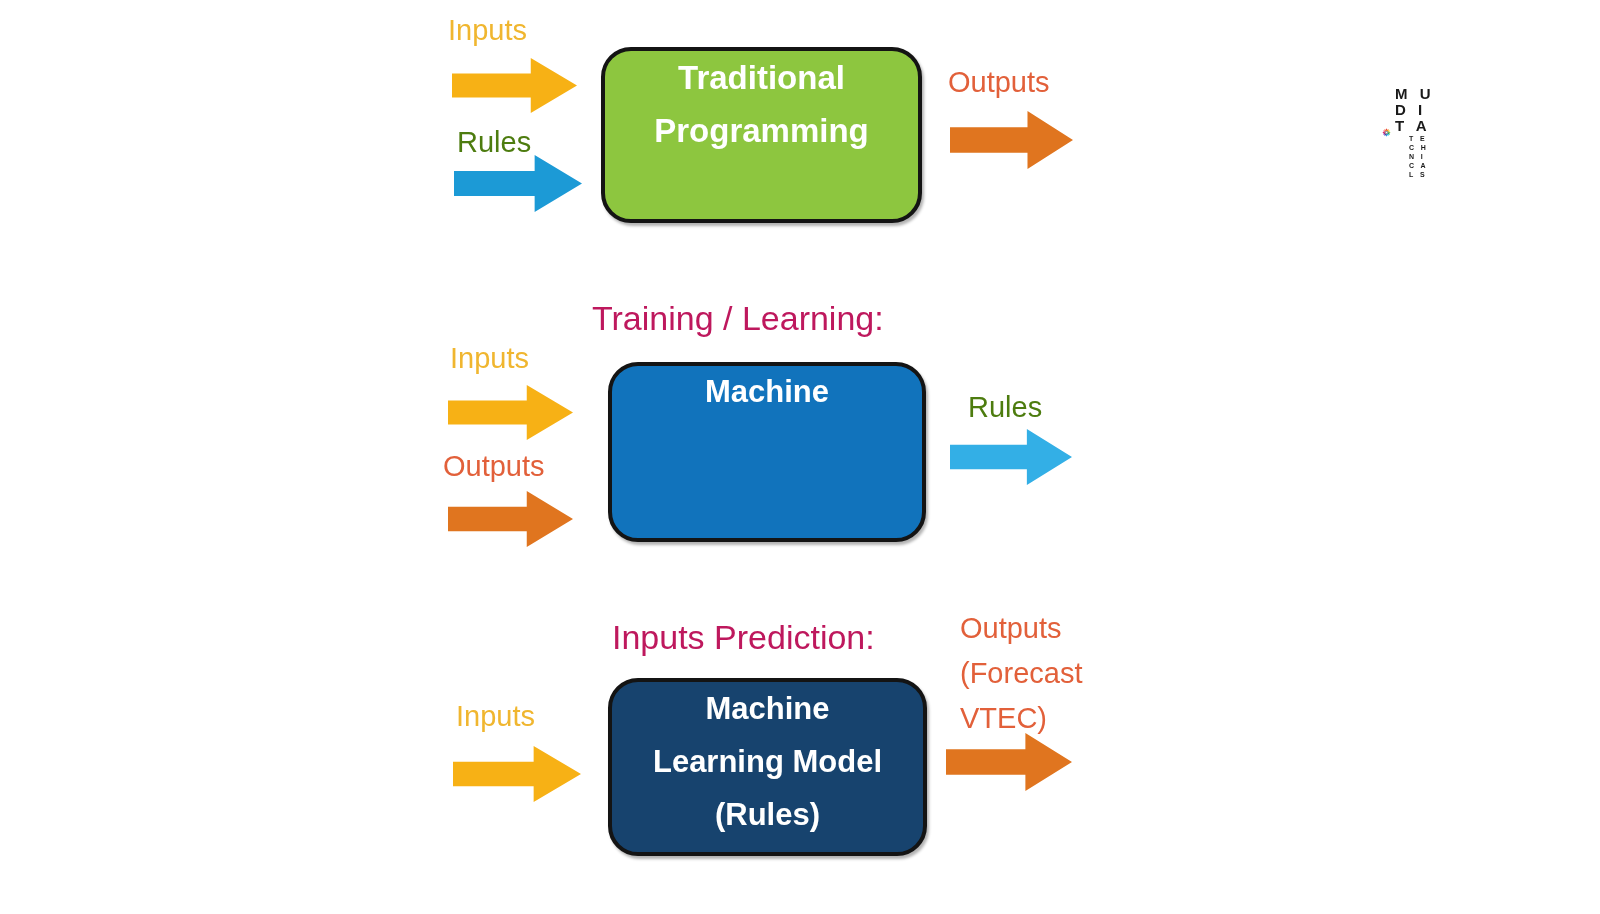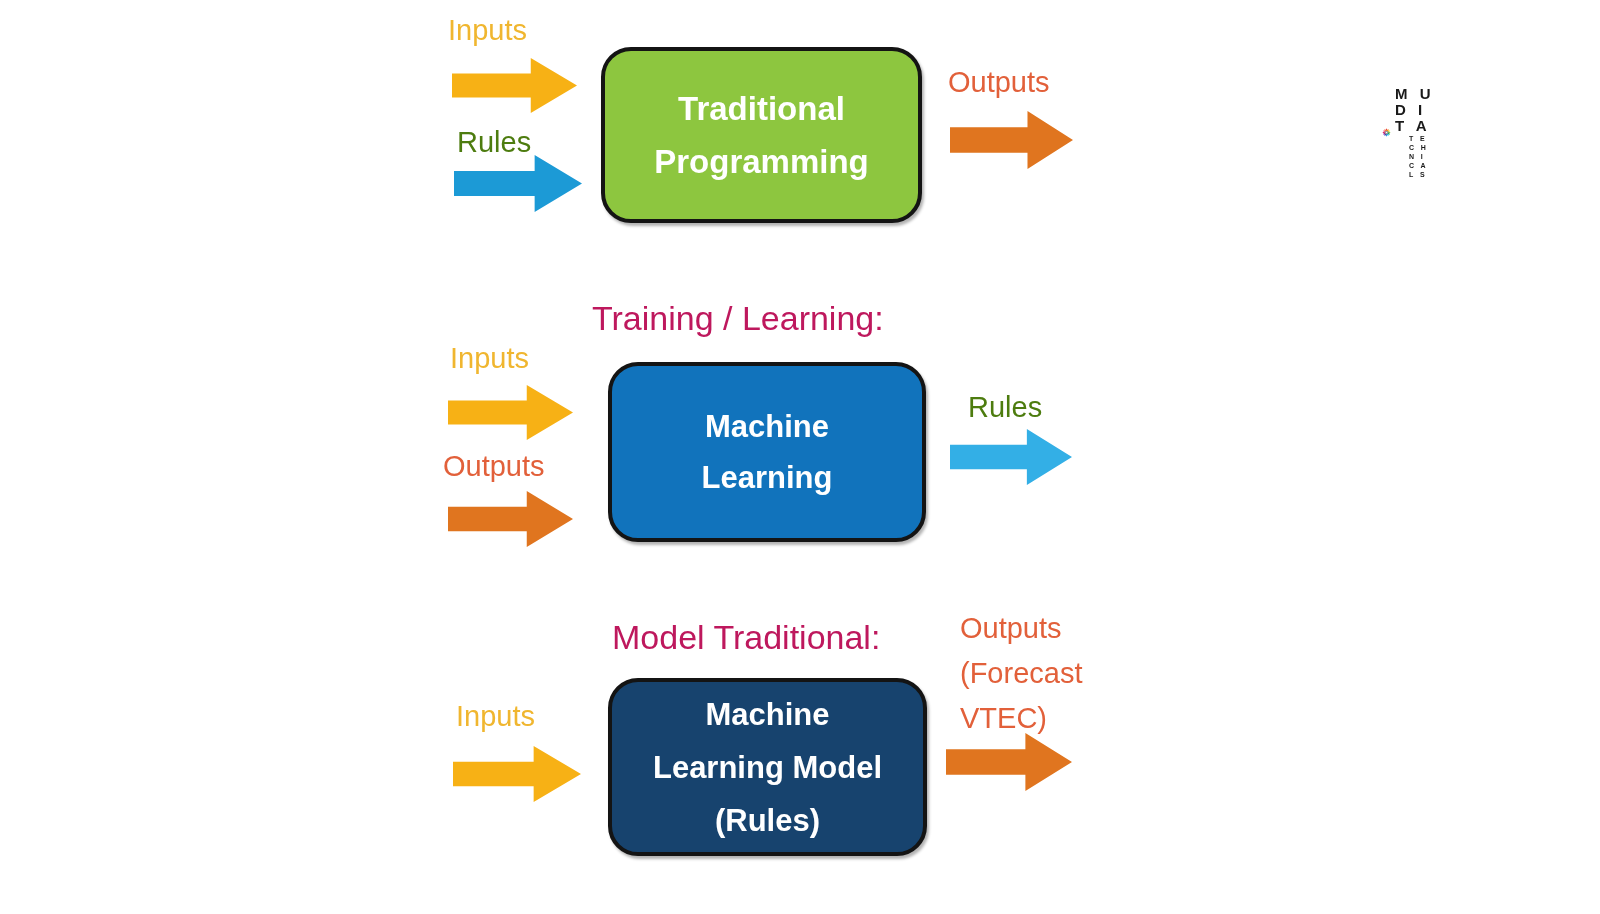--- a/index.html
+++ b/index.html
@@ -38,21 +38,21 @@
   .arrow-blue   { background: #1C9AD6; }
   .arrow-cyan   { background: #33AFE6; }
   .arrow-orange { background: #E0751F; }
   .flowbox {
     position: absolute;
     border: 4px solid #141414;
     border-radius: 30px;
     display: flex;
     flex-direction: column;
     align-items: center;
-    justify-content: center;
+    justify-content: flex-start;
     color: #ffffff;
     font-weight: 700;
     text-align: center;
     box-shadow: 2px 3px 3px rgba(0,0,0,0.30);
     box-sizing: border-box;
   }
   .box-green { background: #8DC63F; font-size: 33px; line-height: 53px; }
   .box-blue  { background: #1173BC; font-size: 31px; line-height: 51px; }
   .box-navy  { background: #17436E; font-size: 31px; line-height: 53px; }
   .outputs-multiline {
@@ -109,27 +109,26 @@
   <div class="heading" style="left:592px; top:299px;">Training / Learning:</div>
 
   <div class="label label-yellow" style="left:450px; top:342px;">Inputs</div>
   <div class="arrow arrow-yellow" style="left:448px; top:385px; width:125px; height:55px;"></div>
 
   <div class="label label-orange" style="left:443px; top:450px;">Outputs</div>
   <div class="arrow arrow-orange" style="left:448px; top:491px; width:125px; height:56px;"></div>
 
   <div class="flowbox box-blue" style="left:608px; top:362px; width:318px; height:180px;">
     <span>Machine</span>
-    <span>Learning</span>
   </div>
 
   <div class="label label-blue" style="left:968px; top:391px;">Rules</div>
   <div class="arrow arrow-cyan" style="left:950px; top:429px; width:122px; height:56px;"></div>
 
-  <div class="heading" style="left:612px; top:618px;">Model Traditional:</div>
+  <div class="heading" style="left:612px; top:618px;">Inputs Prediction:</div>
 
   <div class="outputs-multiline" style="left:960px; top:606px;">
     <div>Outputs</div>
     <div>(Forecast</div>
     <div>VTEC)</div>
   </div>
 
   <div class="label label-yellow" style="left:456px; top:700px;">Inputs</div>
   <div class="arrow arrow-yellow" style="left:453px; top:746px; width:128px; height:56px;"></div>
 

